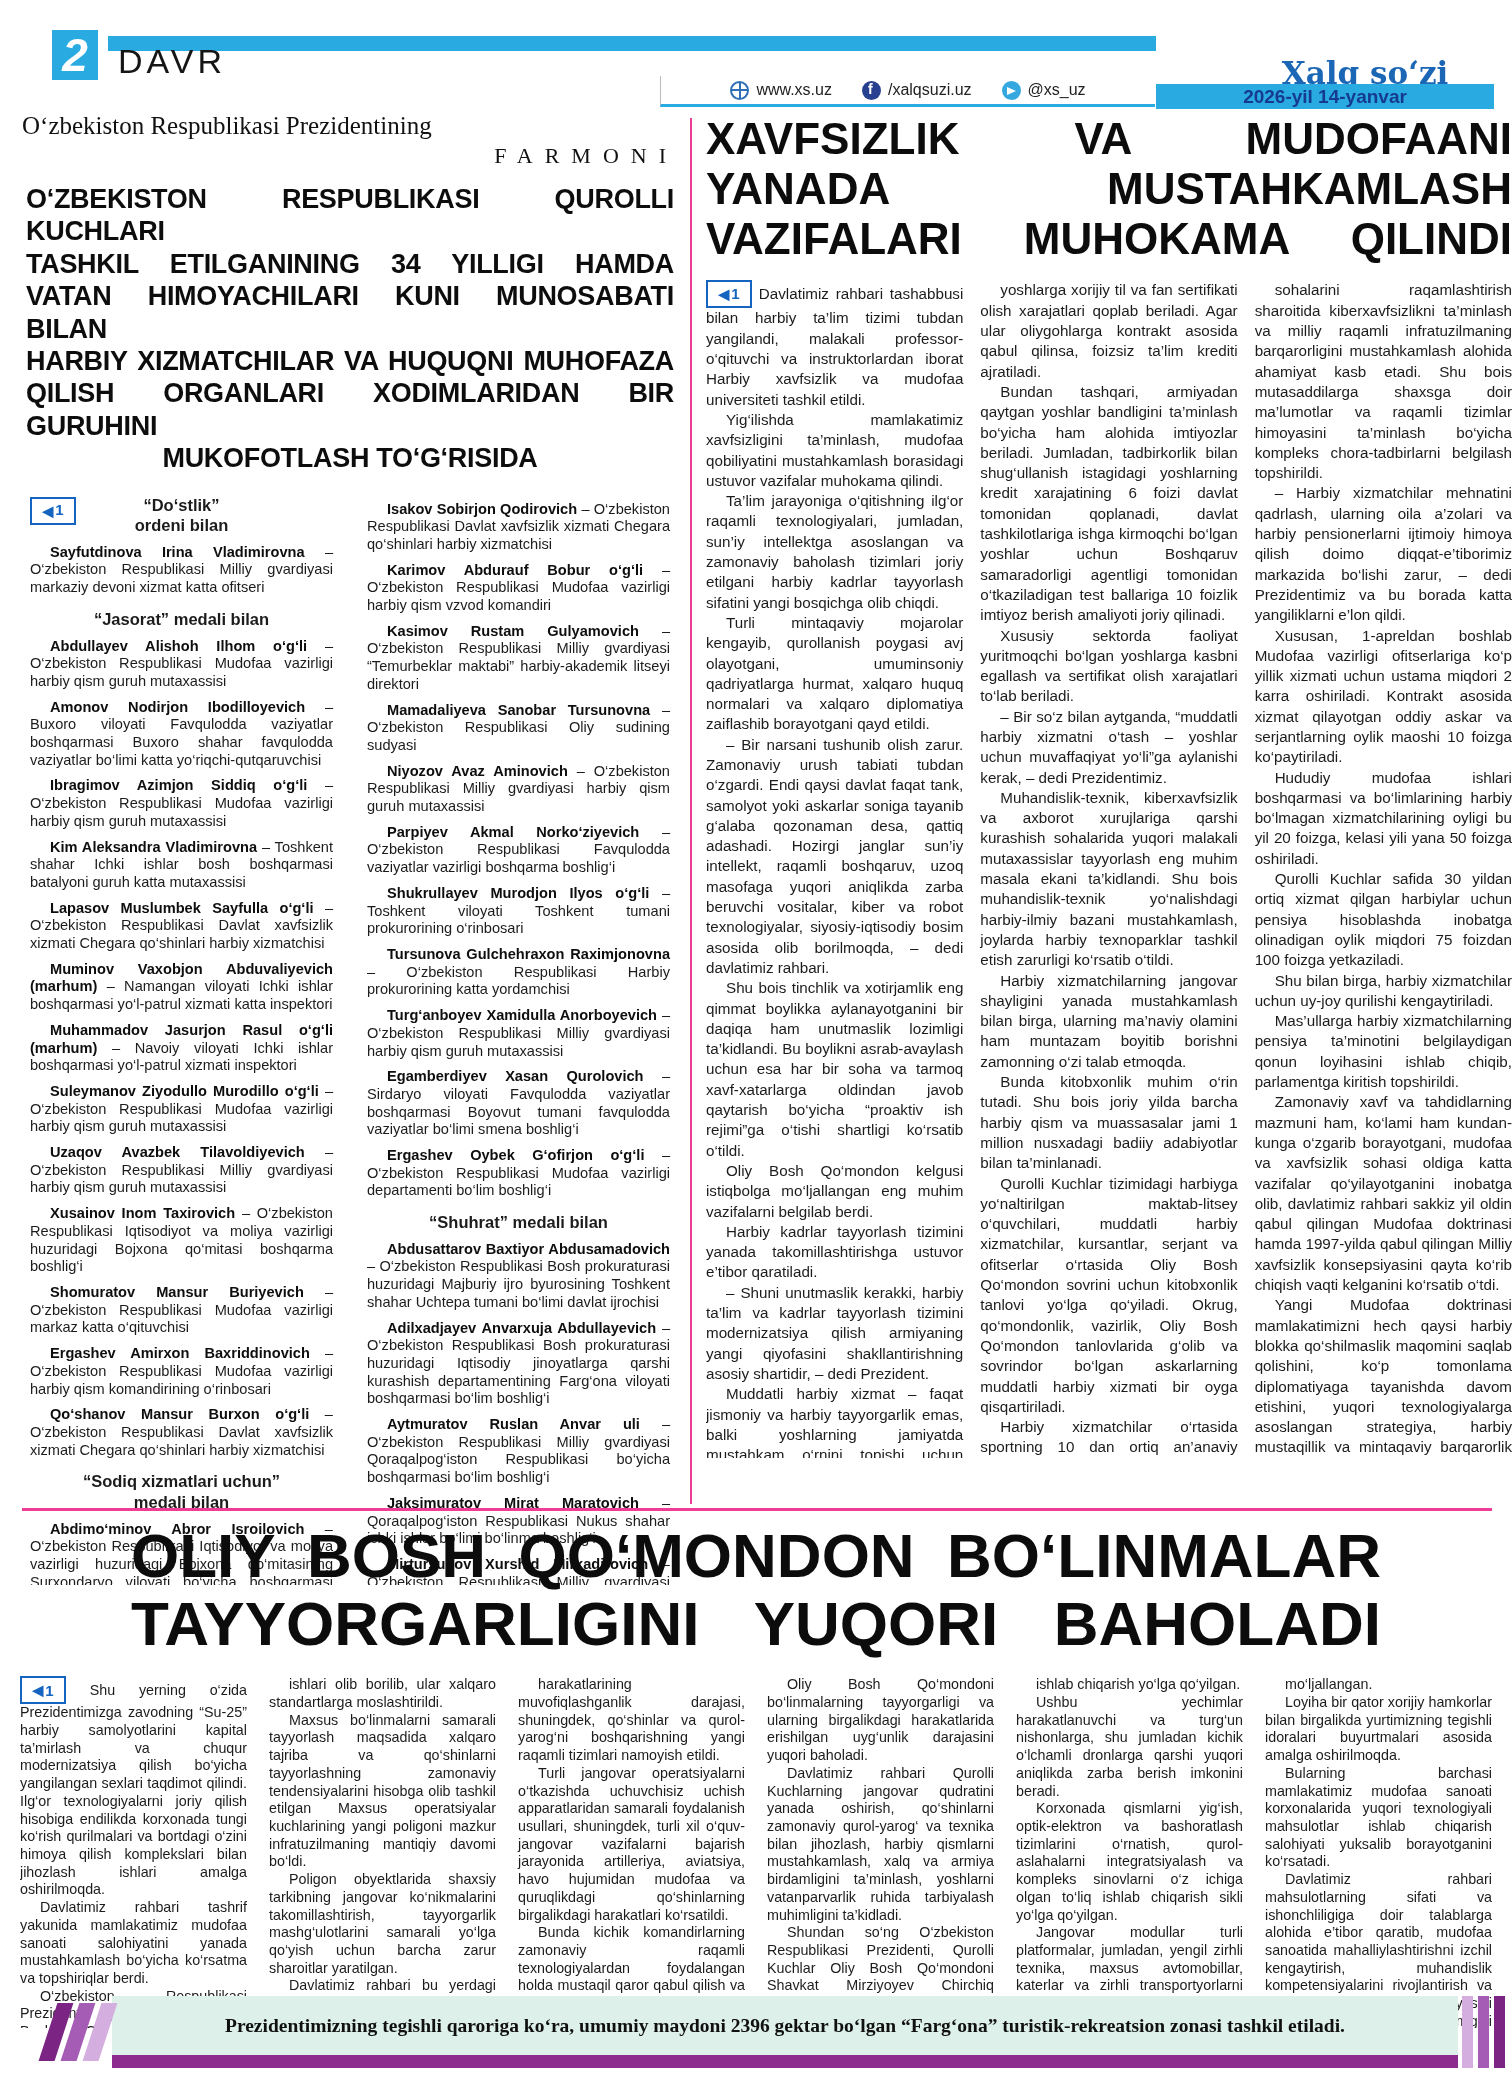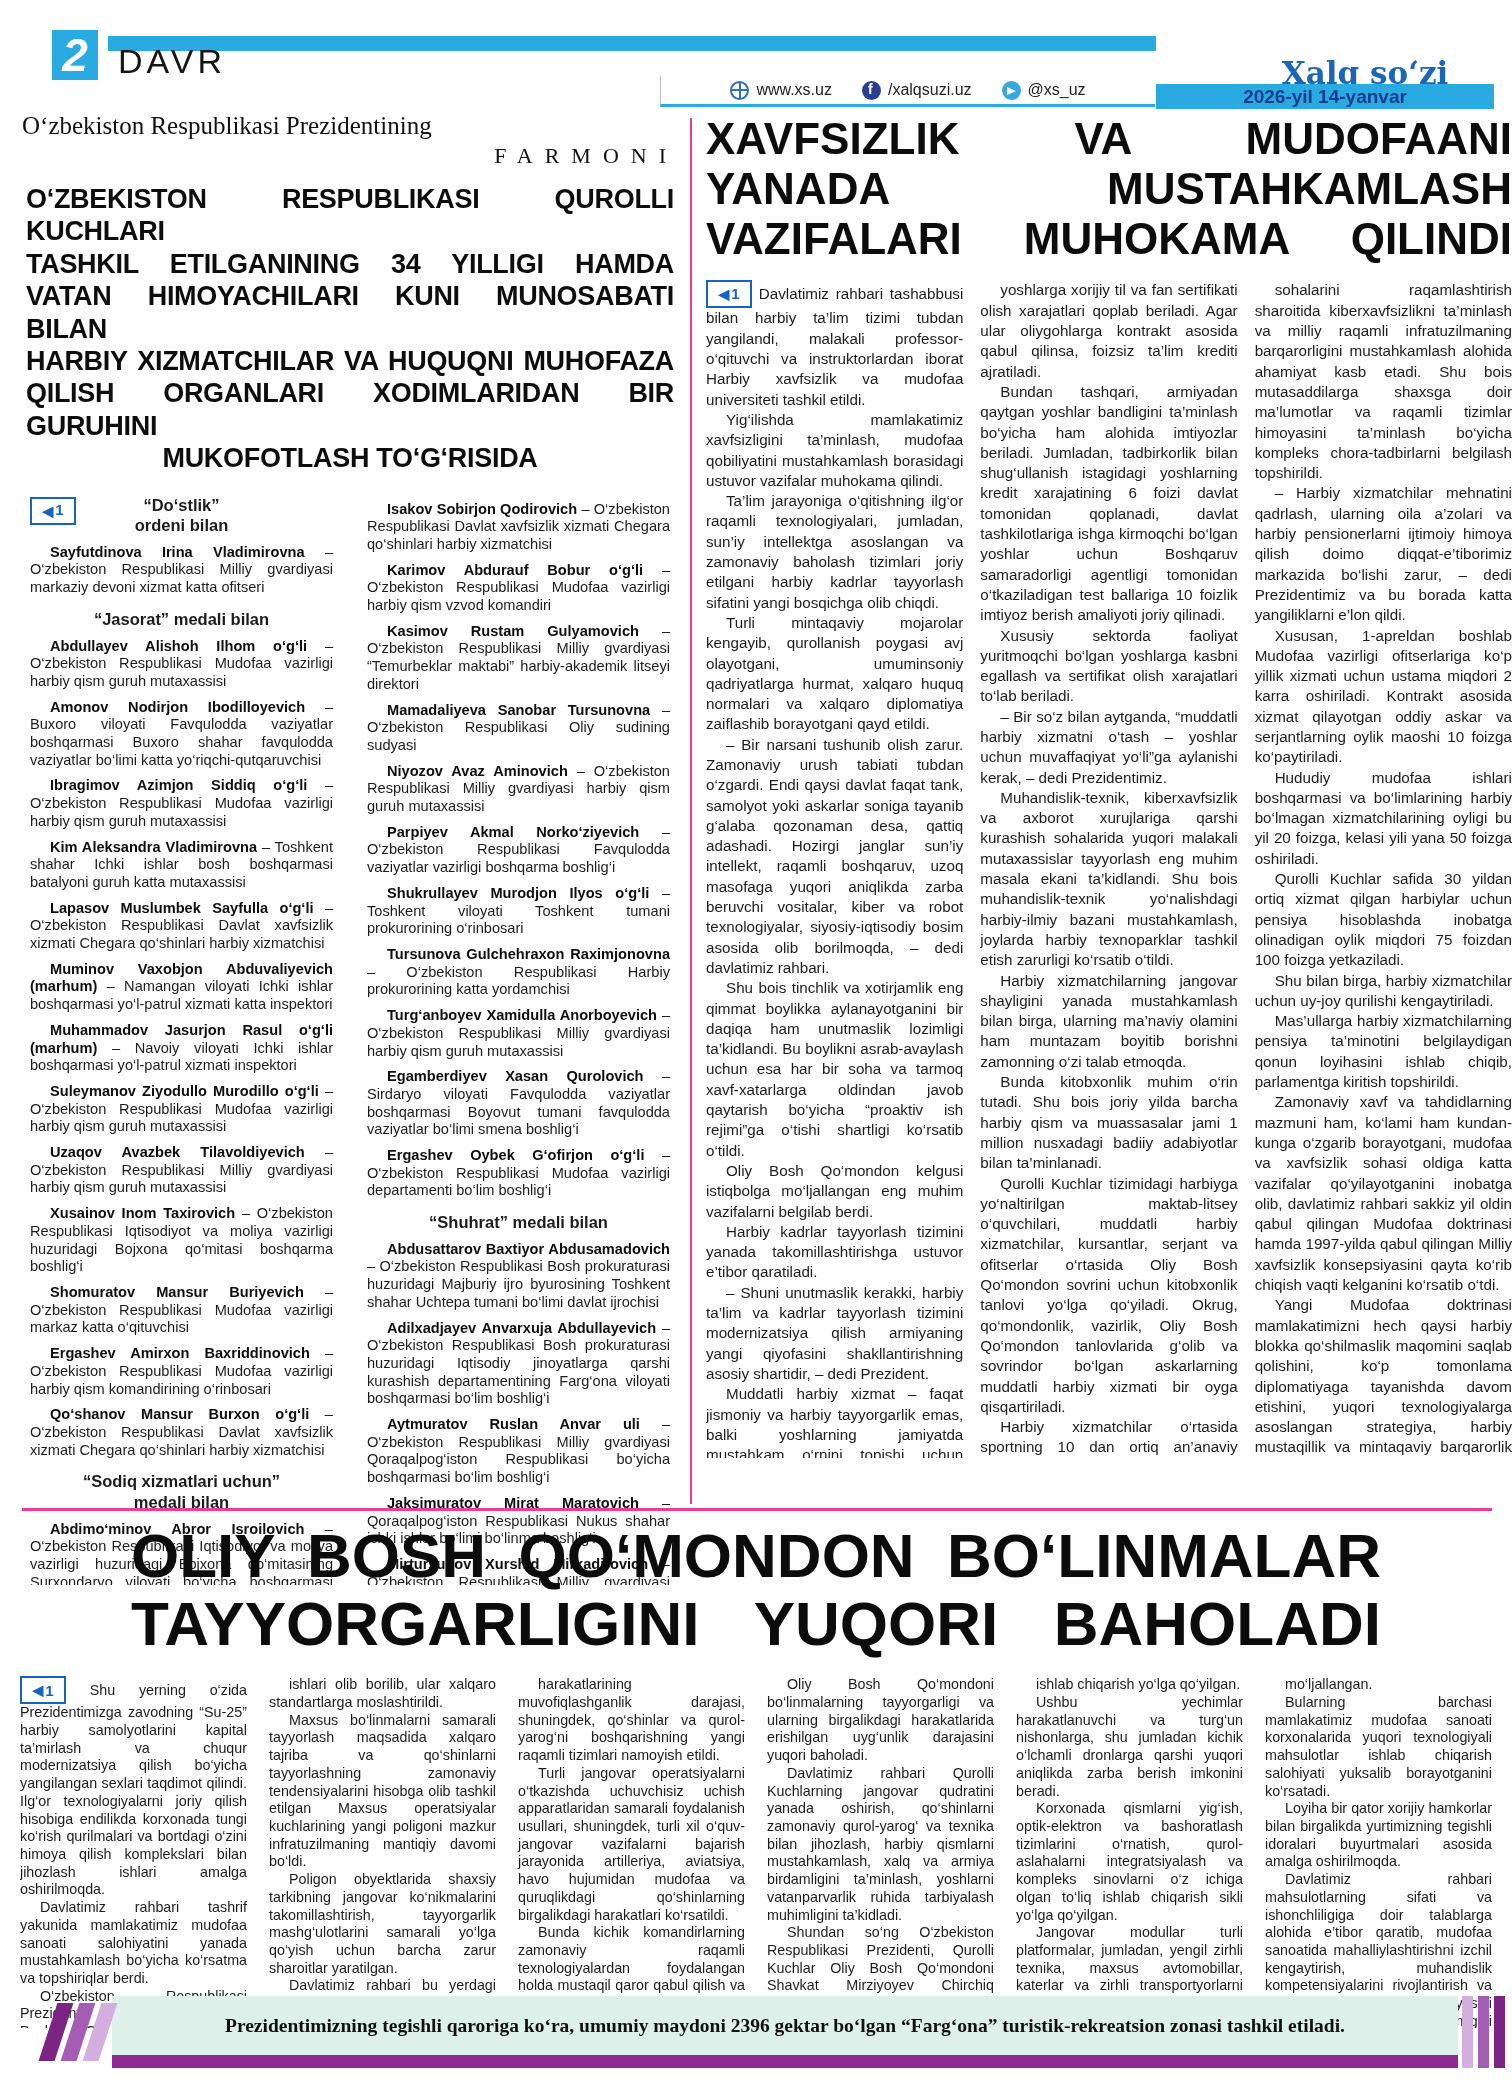--- a/index.html
+++ b/index.html
@@ -237,22 +237,22 @@
           <p class="bpara">Shundan so‘ng O‘zbekiston Respublikasi Prezidenti, Qurolli Kuchlar Oliy Bosh Qo‘mondoni Shavkat Mirziyoyev Chirchiq shahridagi texnoparkka tashrif buyurib, mudofaa sanoati korxonalari faoliyati bilan tanishdi.</p>
         </div>
         <div class="c-col">
           <p class="bpara">ishlab chiqarish yo‘lga qo‘yilgan.</p>
           <p class="bpara">Ushbu yechimlar harakatlanuvchi va turg‘un nishonlarga, shu jumladan kichik o‘lchamli dronlarga qarshi yuqori aniqlikda zarba berish imkonini beradi.</p>
           <p class="bpara">Korxonada qismlarni yig‘ish, optik-elektron va bashoratlash tizimlarini o‘rnatish, qurol-aslahalarni integratsiyalash va kompleks sinovlarni o‘z ichiga olgan to‘liq ishlab chiqarish sikli yo‘lga qo‘yilgan.</p>
           <p class="bpara">Jangovar modullar turli platformalar, jumladan, yengil zirhli texnika, maxsus avtomobillar, katerlar va zirhli transportyorlarni jihozlash uchun</p>
         </div>
         <div class="c-col">
           <p class="bpara">mo‘ljallangan.</p>
+          <p class="bpara">Loyiha bir qator xorijiy hamkorlar bilan birgalikda yurtimizning tegishli idoralari buyurtmalari asosida amalga oshirilmoqda.</p>
           <p class="bpara">Bularning barchasi mamlakatimiz mudofaa sanoati korxonalarida yuqori texnologiyali mahsulotlar ishlab chiqarish salohiyati yuksalib borayotganini ko‘rsatadi.</p>
-          <p class="bpara">Loyiha bir qator xorijiy hamkorlar bilan birgalikda yurtimizning tegishli idoralari buyurtmalari asosida amalga oshirilmoqda.</p>
           <p class="bpara">Davlatimiz rahbari mahsulotlarning sifati va ishonchliligiga doir talablarga alohida e’tibor qaratib, mudofaa sanoatida mahalliylashtirishni izchil kengaytirish, muhandislik kompetensiyalarini rivojlantirish va sanoat kooperatsiyasini chuqurlashtirish muhimligini ta’kidlab, mutasaddilarga tegishli topshiriqlar berdi.</p>
         </div>
       </div>
   </section>
 
   <div class="pfooter">
     <div class="chevrons">
       <span class="chev" style="background:#7b2483"></span>
       <span class="chev" style="background:#a55cb5"></span>
       <span class="chev" style="background:#d4aede"></span>

